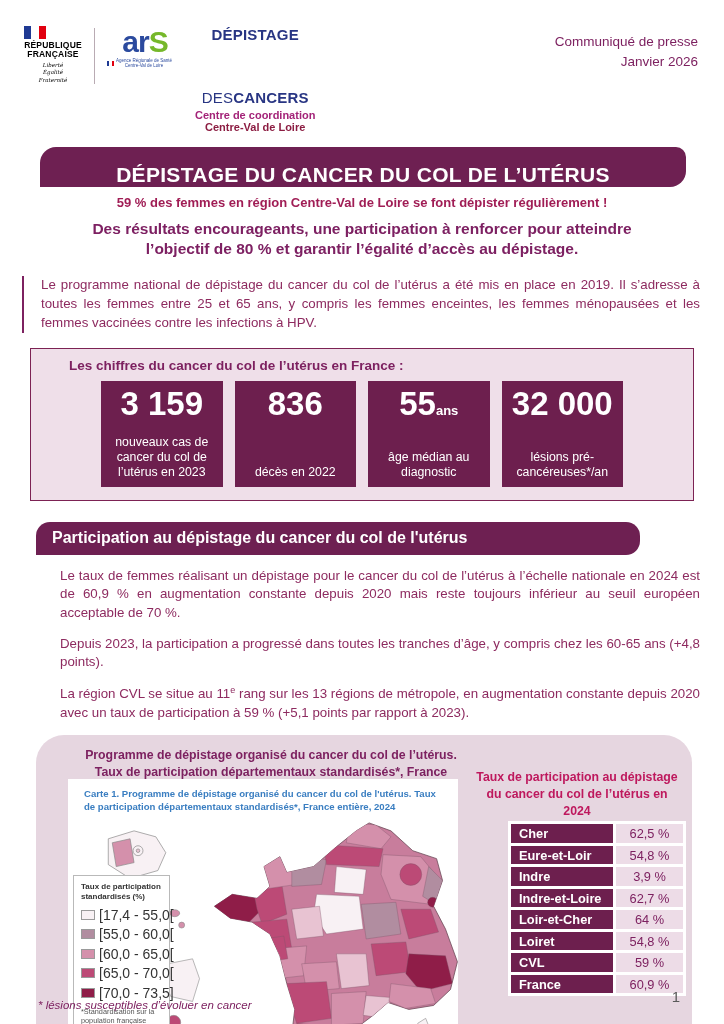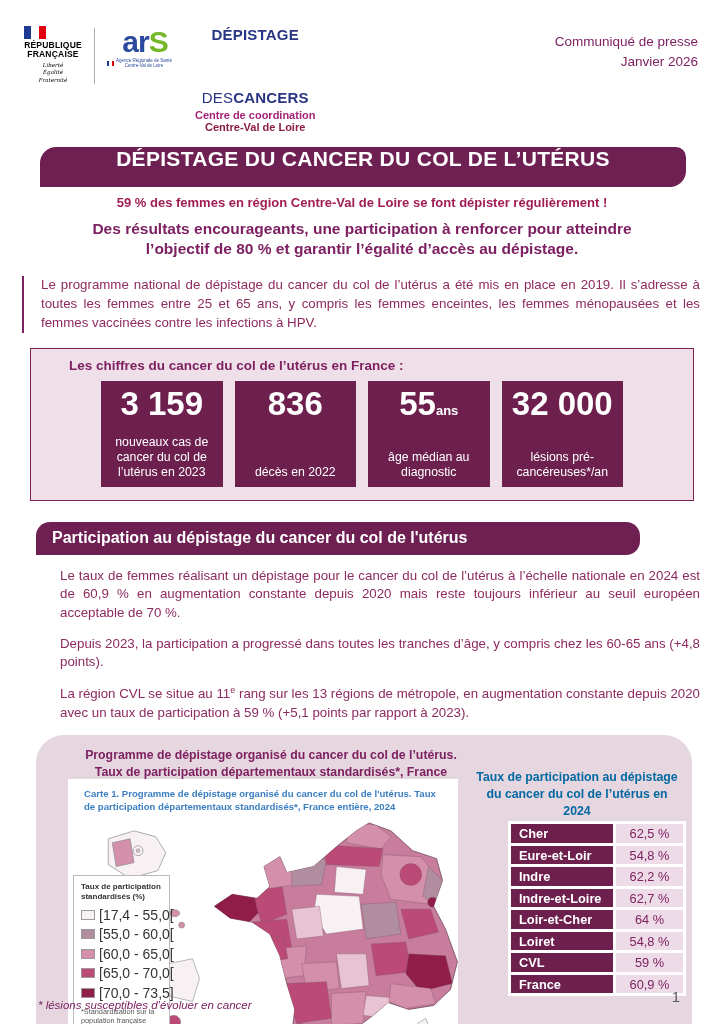--- a/index.html
+++ b/index.html
@@ -26,21 +26,21 @@
   .dep-logo { padding-top:1px; }
   .dep-l1 { color:#283583; font-weight:bold; font-size:15px; line-height:1.02; letter-spacing:.2px; }
   .dep-l2 { color:#283583; font-size:15px; line-height:1.02; letter-spacing:.2px;margin-top:48px; }
   .dep-l2 b { font-weight:bold; }
   .dep-l3 { color:#a32278; font-weight:bold; font-size:11px; margin-top:3px; line-height:1.15; }
   .dep-l4 { color:#8c1d42; font-weight:bold; font-size:11px; line-height:1.15; }
   .press-block { text-align:right; color:#7d2160; font-size:13.5px; line-height:1.5; margin-top:6px;margin-left:8px; }
 
   
   .title-banner { margin:13px 38px 0 40px; height:40px; background:#6e2052; border-radius:16px 10px 16px 0;
-    display:flex; align-items:flex-start; justify-content:center; }
+    display:flex; align-items:flex-end; justify-content:center; }
   .title-banner span { color:#fff; font-weight:bold; font-size:21px; letter-spacing:.3px; }
 
   .subtitle1 { margin:8px 30px 0; text-align:center; color:#a01d55; font-weight:bold; font-size:13px; }
   .subtitle2 { margin:9px 60px 0; text-align:center; color:#7d2062; font-weight:bold; font-size:15.5px; line-height:1.3; }
 
   .intro { margin:17px 22px 0 22px; border-left:2.5px solid #7d2160; padding-left:17px; padding-right:2px;
     color:#8e2b60; font-size:13.3px; line-height:1.42; text-align:justify; }
 
   
   .stats-box { margin:15px 30px 0 30px; background:#efdfe9; border:1.3px solid #7c2253; padding:9px 18px 13px 18px; }
@@ -74,21 +74,21 @@
   .legend-footnote { font-size:7.3px; color:#555; line-height:1.25; margin-top:6px; }
   .map-source { position:absolute; left:180px; top:250px; width:168px; text-align:center;
     font-size:5.8px; font-style:italic; color:#888; line-height:1.35; }
   .spf-logo { position:absolute; left:352px; top:248px; display:flex; gap:2px; align-items:center; }
   .spf-dots { display:grid; grid-template-columns:repeat(3,3px); grid-auto-rows:3px; gap:1px; }
   .spf-dots i { border-radius:50%; }
   .spf-text { font-size:5.8px; line-height:1.1; color:#2b4a9e; font-weight:bold; }
   .spf-text .f { color:#b9a3ae; font-weight:normal; }
 
   .map-right-title { position:absolute; left:438px; top:34px; width:206px; text-align:center;
-    color:#0369a1; font-weight:bold; font-size:12.3px; line-height:1.35; }
+    color:#be185d; font-weight:bold; font-size:12.3px; line-height:1.35; }
   .dept-table { position:absolute; left:472px; top:86px; width:178px; background:#fff; padding:3px;
     display:flex; flex-direction:column; gap:3px; }
   .trow { display:flex; gap:3px; height:18.5px; }
   .tname { width:102px; background:#6d1f4e; color:#fff; font-weight:bold; font-size:12.8px;
     display:flex; align-items:center; padding-left:8px; }
   .tval { flex:1; background:#eddce7; color:#7d2160; font-size:12.8px;
     display:flex; align-items:center; justify-content:center; }
 
   
   .foot-note { position:absolute; left:38px; top:999px; font-style:italic; color:#7d2160; font-size:11.5px; }
@@ -302,21 +302,21 @@
       <div class="trow">
         <div class="tname">Cher</div>
         <div class="tval">62,5 %</div>
       </div>
       <div class="trow">
         <div class="tname">Eure-et-Loir</div>
         <div class="tval">54,8 %</div>
       </div>
       <div class="trow">
         <div class="tname">Indre</div>
-        <div class="tval">62,2 %</div>
+        <div class="tval">3,9 %</div>
       </div>
       <div class="trow">
         <div class="tname">Indre-et-Loire</div>
         <div class="tval">62,7 %</div>
       </div>
       <div class="trow">
         <div class="tname">Loir-et-Cher</div>
         <div class="tval">64 %</div>
       </div>
       <div class="trow">

